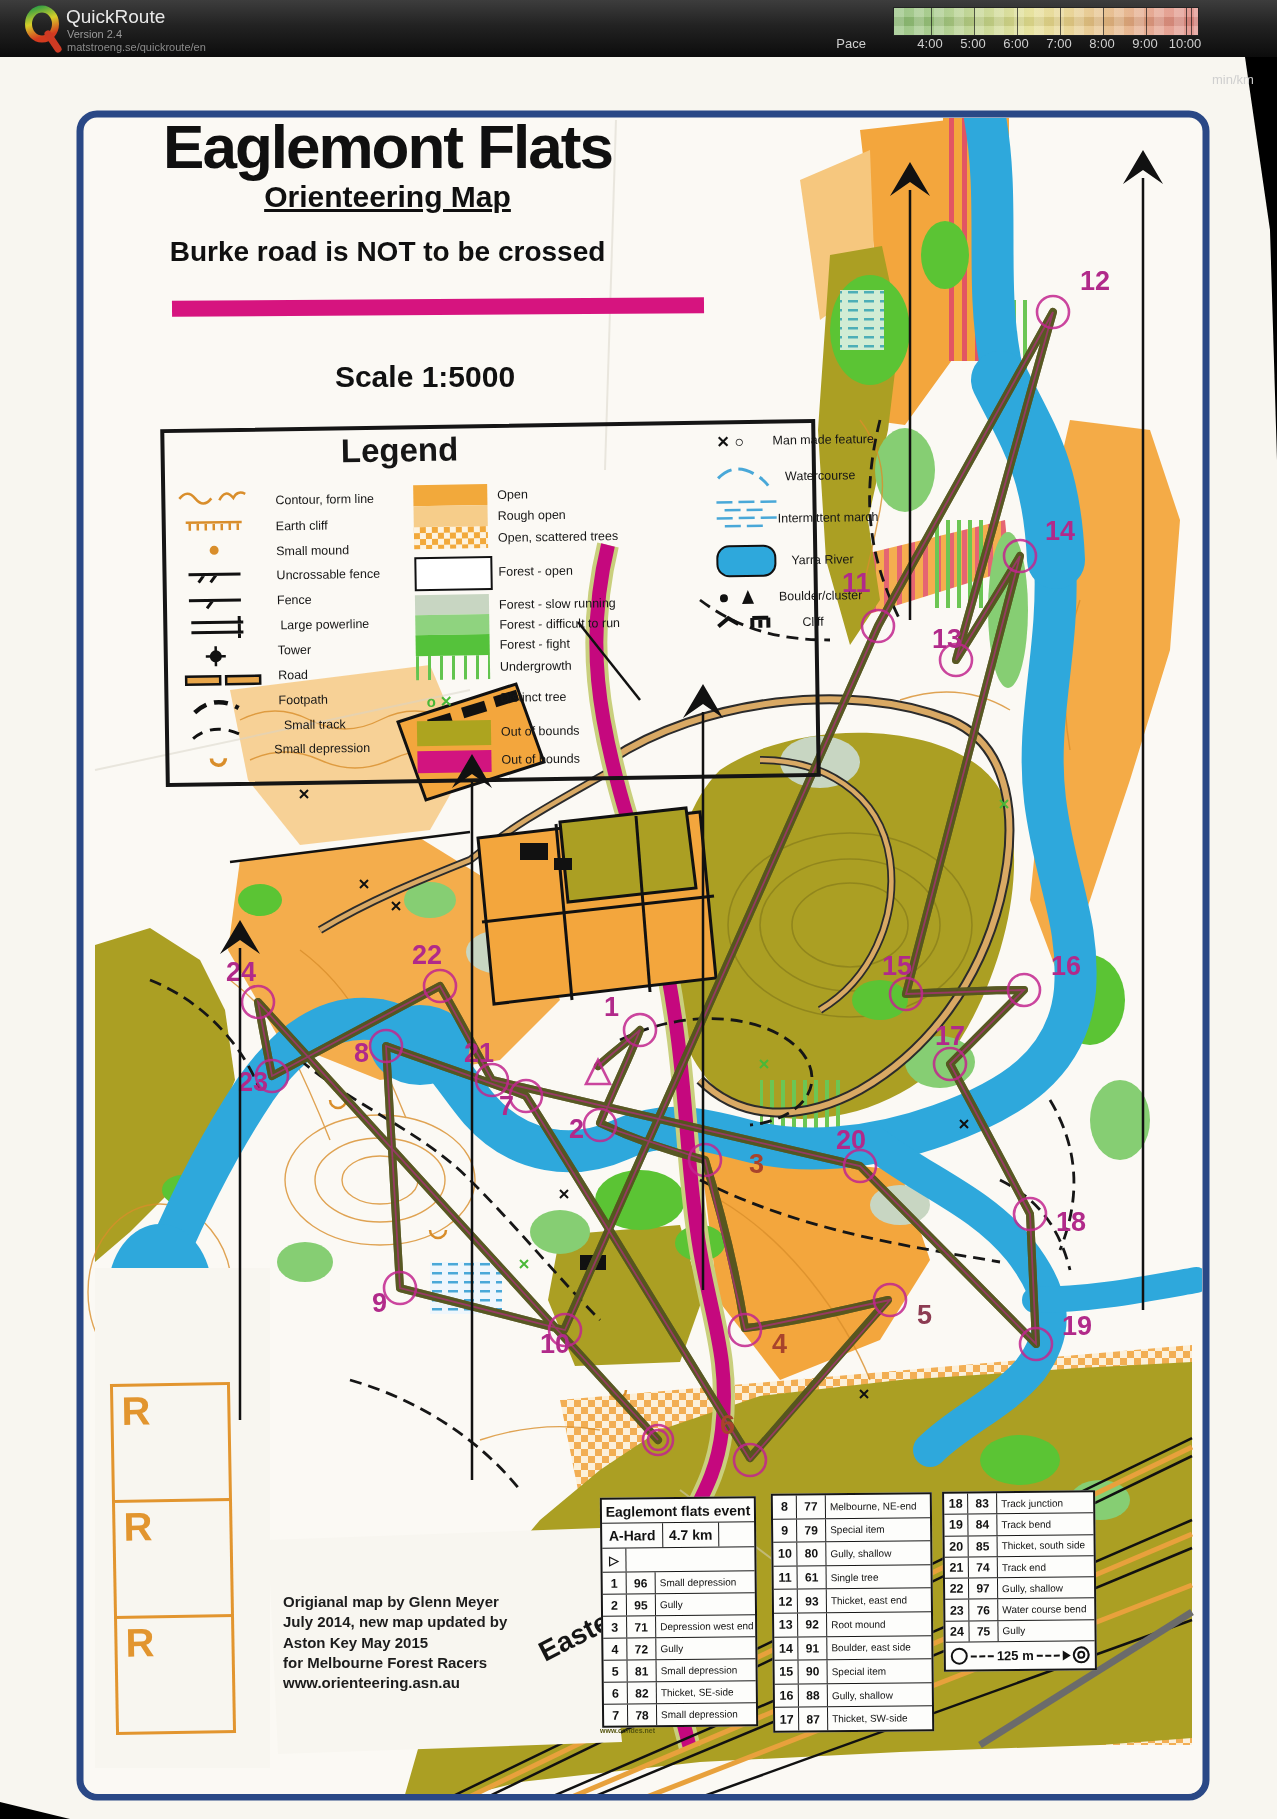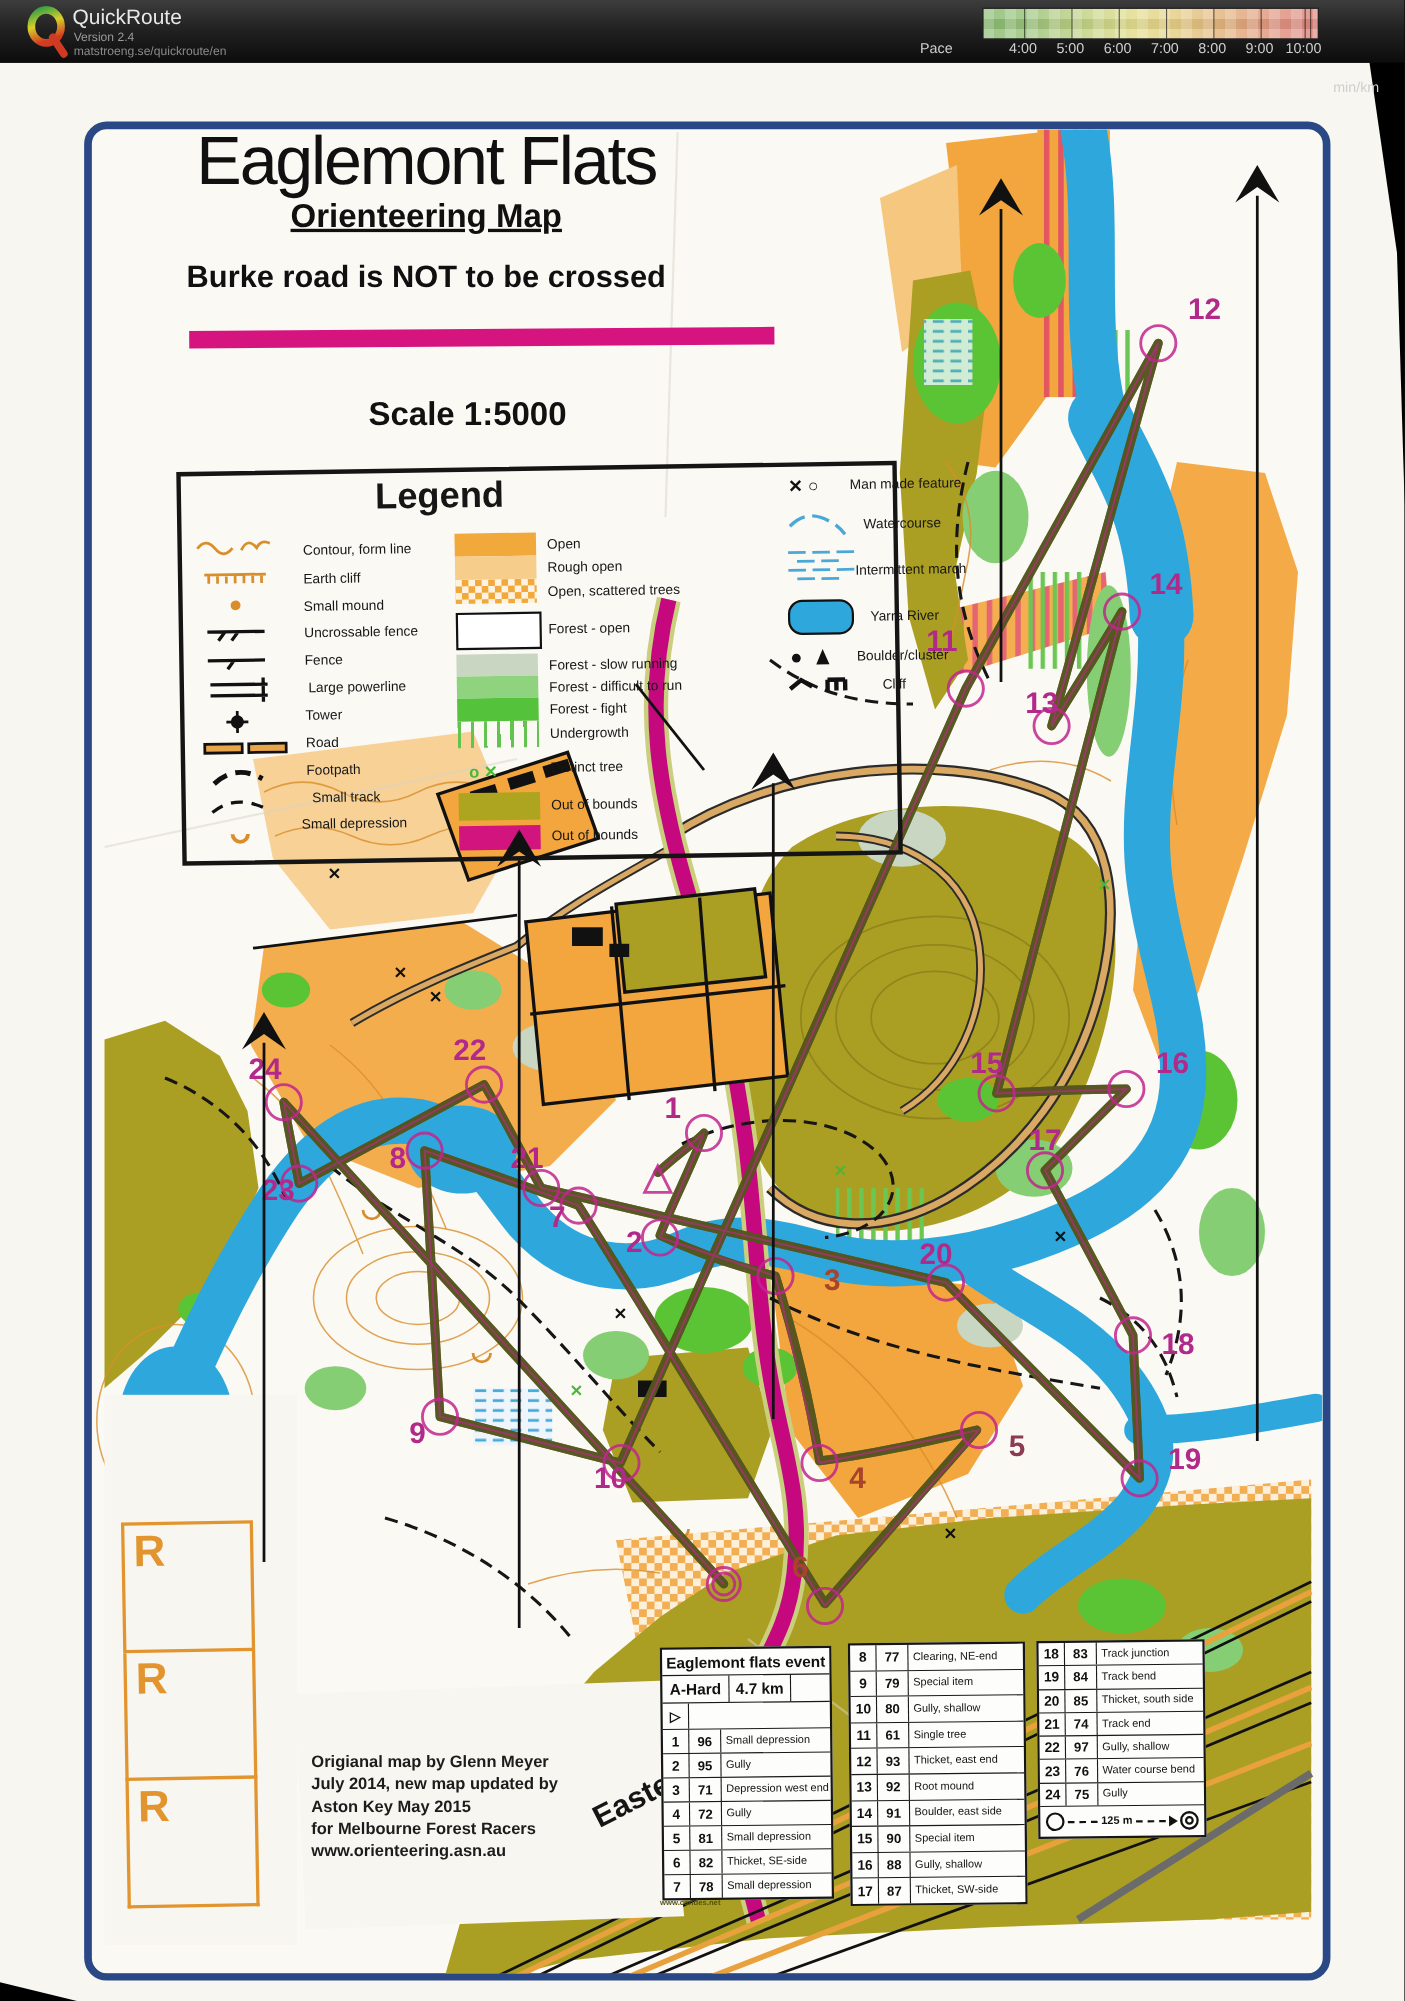--- a/index.html
+++ b/index.html
@@ -20,21 +20,21 @@
     border:1px solid #222;}
   .ptick{position:absolute;top:0;width:1px;height:27px;background:rgba(10,10,10,.65);}
   .plabel{position:absolute;top:36px;width:44px;text-align:center;color:#cfcfcf;font-size:13px;}
   #pace-name{position:absolute;left:790px;top:36px;width:76px;text-align:right;color:#cfcfcf;font-size:13px;}
   #pace-unit{position:absolute;left:1212px;top:36px;color:#cfcfcf;font-size:13px;margin-top:36px;}
   
   #map-art{position:absolute;left:0;top:0;z-index:10;}
   #overlay{position:absolute;left:0;top:0;z-index:40;pointer-events:none;}
   
   #titleblock{position:absolute;left:100px;top:116px;width:575px;text-align:center;z-index:20;color:#101010;}
-  #titleblock .t1{font-size:62px;font-weight:normal;letter-spacing:-2px;line-height:1.0;text-align:center;}
+  #titleblock .t1{font-size:62px;font-weight:bold;letter-spacing:-2px;line-height:1.0;text-align:center;}
   #titleblock .t2{font-size:30px;font-weight:bold;margin-top:2px;letter-spacing:0px;text-decoration:underline;}
   #titleblock .t3{font-size:28px;font-weight:bold;margin-top:22px;}
   #mgbar{position:absolute;left:172px;top:299px;width:532px;height:16px;background:#d6147f;z-index:20;transform:rotate(-.4deg);}
   #scaletxt{position:absolute;left:290px;top:360px;width:270px;text-align:center;font-size:30px;font-weight:bold;z-index:20;color:#111;}
   
   #legend{position:absolute;left:163px;top:424px;width:647px;height:350px;z-index:20;
           border:4px solid #151515;transform:rotate(-0.9deg);color:#161616;}
   #legend .ltitle{position:absolute;left:0;top:2px;width:470px;text-align:center;font-size:33px;font-weight:bold;}
   .litem{position:absolute;font-size:12.5px;white-space:nowrap;}
   .lic{position:absolute;}
@@ -521,21 +521,21 @@
         <div class="cdn">7</div>
         <div class="cdc">78</div>
         <div class="cdd">Small depression</div>
       </div>
   </div>
 
   <div class="cdpanel" style="left:772px;top:1493px;width:157px">
     <div class="cdrow" style="height:22.6px">
         <div class="cdn">8</div>
         <div class="cdc">77</div>
-        <div class="cdd">Clearing, NE-end</div>
+        <div class="cdd">Melbourne, NE-end</div>
       </div>
     <div class="cdrow" style="height:22.6px">
         <div class="cdn">9</div>
         <div class="cdc">79</div>
         <div class="cdd">Special item</div>
       </div>
     <div class="cdrow" style="height:22.6px">
         <div class="cdn">10</div>
         <div class="cdc">80</div>
         <div class="cdd">Gully, shallow</div>
@@ -609,21 +609,21 @@
         <div class="cdd">Water course bend</div>
       </div>
     <div class="cdrow" style="height:20.3px">
         <div class="cdn">24</div>
         <div class="cdc">75</div>
         <div class="cdd">Gully</div>
       </div>
     <div class="cdrow" style="height:27px;align-items:center;padding:0 5px">
       <span class="ring"></span>
       <span class="dashseg"></span>
-      <span style="font-weight:bold;font-size:10px">125 m</span>
+      <span style="font-weight:bold;font-size:13px">125 m</span>
       <span class="dashseg"></span>
       <span class="arrowhead"></span>
       <span class="ring2" style="margin-left:2px"></span>
     </div>
   </div>
   <div id="fineprint">www.condes.net</div>
 
   <div id="rboxes">
     <div class="rcell">
         <span>R</span>

